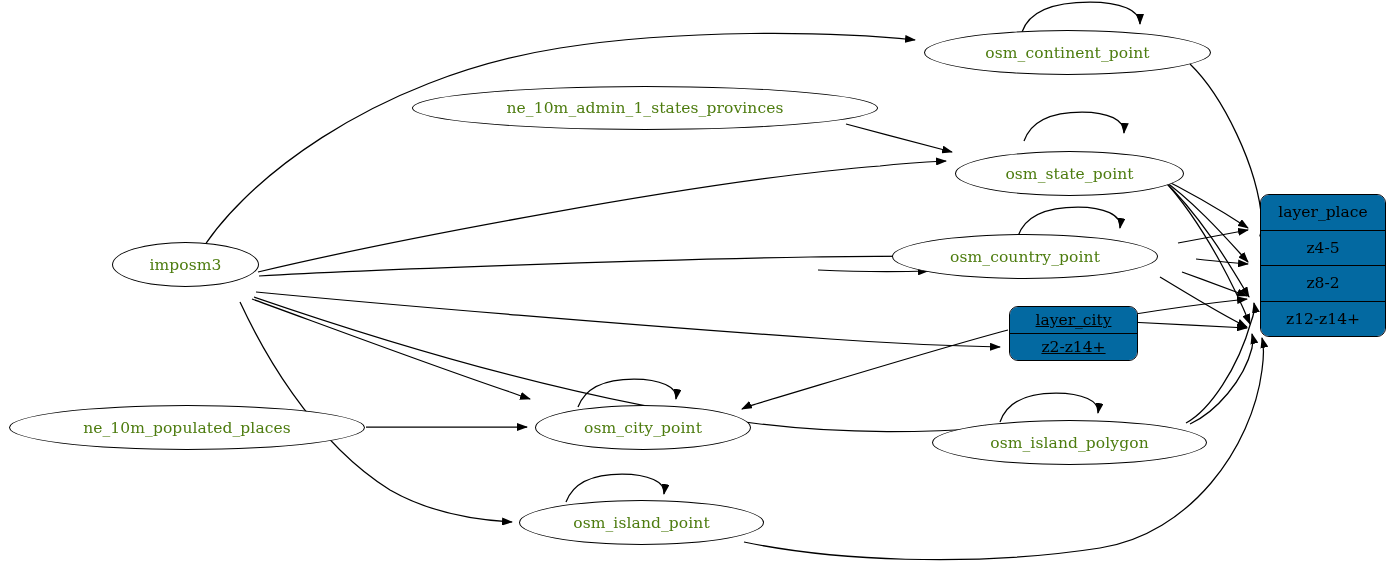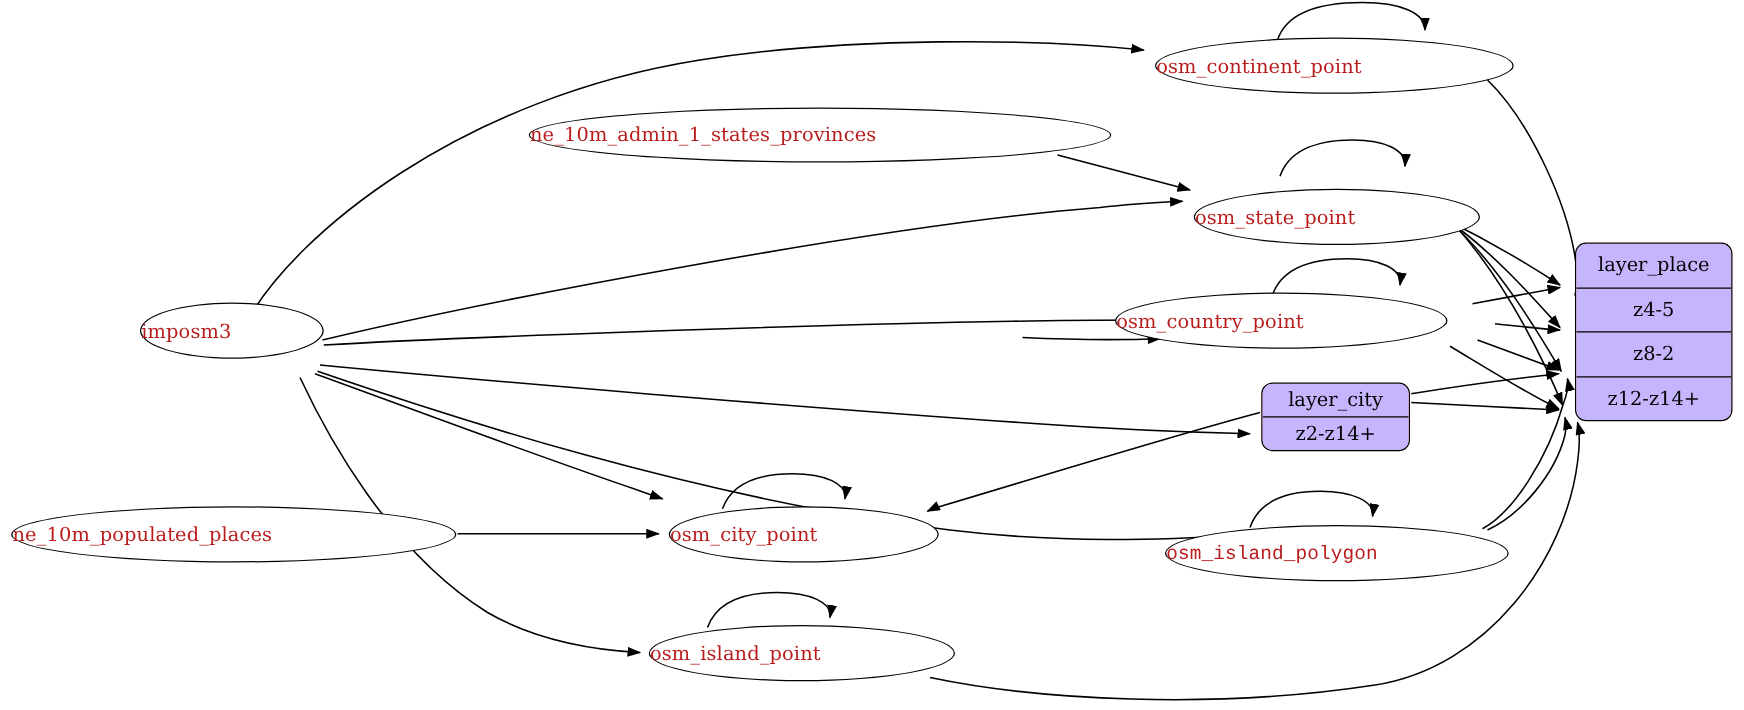--- a/index.html
+++ b/index.html
@@ -24,22 +24,22 @@
   .node {
     position: absolute;
     box-sizing: border-box;
   }
   .ellipse-node {
     border: 1.3px solid #000000;
     border-radius: 50%;
     background: #ffffff;
     display: flex;
     align-items: center;
-    justify-content: flex-start;
-    color: #b91c1c;
+    justify-content: center;
+    color: #4d7c0f;
   }
   .ellipse-label {
     font-size: 15.5px;
     white-space: nowrap;
     letter-spacing: 0.1px;
   }
   .record-node {
     border: 1.3px solid #000000;
     border-radius: 9px;
     background: #ffc0cb;
@@ -48,21 +48,21 @@
     overflow: hidden;
   }
   .record-cell {
     flex: 1 1 auto;
     display: flex;
     align-items: center;
     justify-content: center;
     font-size: 15.5px;
     color: #000000;
     white-space: nowrap;
-    background: #c4b5fd;
+    background: #0369a1;
   }
   .record-cell + .record-cell {
     border-top: 1.3px solid #000000;
   }
 </style>
 </head>
 <body>
 
 <div id="canvas">
 
@@ -126,21 +126,21 @@
   </svg>
 
   <div class="node ellipse-node" style="left:112px; top:242px; width:147px; height:45px;">
     <span class="ellipse-label">imposm3</span>
   </div>
 
   <div class="node ellipse-node" style="left:9px; top:405px; width:356px; height:45px;">
     <span class="ellipse-label">ne_10m_populated_places</span>
   </div>
 
-  <div class="node ellipse-node" style="left:423px; top:86px; width:466px; height:44px;">
+  <div class="node ellipse-node" style="left:412px; top:86px; width:466px; height:44px;">
     <span class="ellipse-label">ne_10m_admin_1_states_provinces</span>
   </div>
 
 
   <div class="node ellipse-node" style="left:924px; top:30px; width:287px; height:45px;">
     <span class="ellipse-label">osm_continent_point</span>
   </div>
 
   <div class="node ellipse-node" style="left:955px; top:151px; width:229px; height:45px;">
     <span class="ellipse-label">osm_state_point</span>
@@ -151,25 +151,25 @@
   </div>
 
   <div class="node ellipse-node" style="left:535px; top:405px; width:216px; height:45px;">
     <span class="ellipse-label">osm_city_point</span>
   </div>
 
   <div class="node ellipse-node" style="left:519px; top:500px; width:245px; height:45px;">
     <span class="ellipse-label">osm_island_point</span>
   </div>
 
-  <div class="node ellipse-node" style="left:932px; top:420px; width:275px; height:45px;font-family:Liberation Mono, monospace;">
+  <div class="node ellipse-node" style="left:932px; top:420px; width:275px; height:45px;">
     <span class="ellipse-label">osm_island_polygon</span>
   </div>
 
-  <div class="node record-node" style="left:1009px; top:306px; width:119px; height:55px;">
+  <div class="node record-node" style="left:1009px; top:306px; width:129px; height:55px;text-decoration:underline;">
     <div class="record-cell">layer_city</div>
     <div class="record-cell">z2-z14+</div>
   </div>
 
   <div class="node record-node" style="left:1260px; top:194px; width:126px; height:143px;">
     <div class="record-cell">layer_place</div>
     <div class="record-cell">z4-5</div>
     <div class="record-cell">z8-2</div>
     <div class="record-cell">z12-z14+</div>
   </div>

